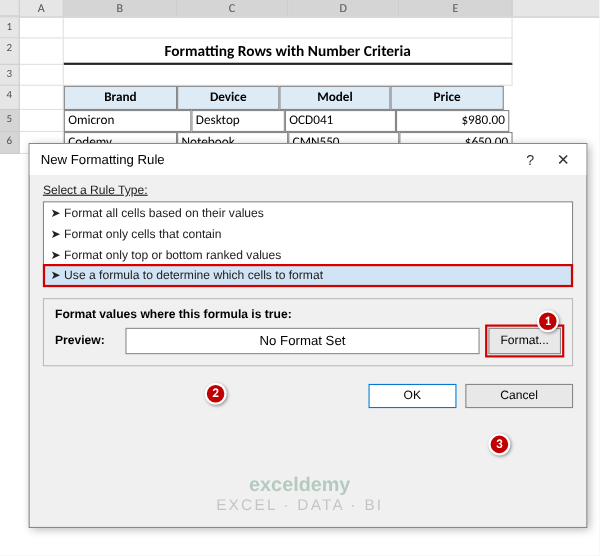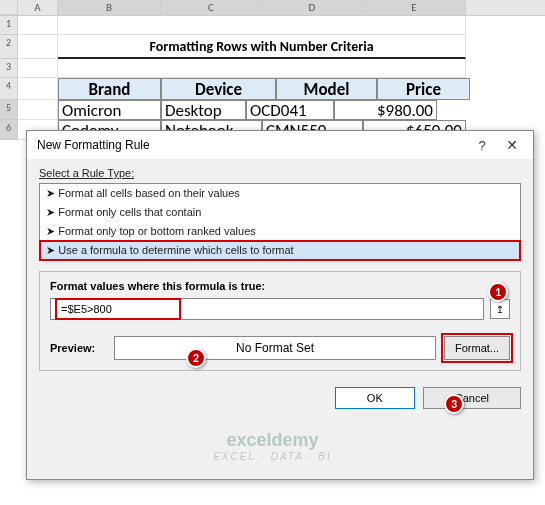--- a/index.html
+++ b/index.html
@@ -5,21 +5,21 @@
 * { box-sizing: border-box; margin: 0; padding: 0; }
 body { font-family: Calibri, Arial, sans-serif; font-size: 12px; background: #fff; width: 545px; height: 505px; position: relative; overflow: hidden; }
 
 .sheet { position: absolute; top: 0; left: 0; right: 0; }
 .col-headers { display: flex; background: #e6e6e6; border-bottom: 1px solid #ccc; }
 .col-h { text-align: center; font-size: 11px; color: #555; border-right: 1px solid #ccc; padding: 1px 0; }
 .row-h { width: 18px; background: #e6e6e6; text-align: center; font-size: 10px; color: #555; border-right: 1px solid #ccc; border-bottom: 1px solid #ccc; padding: 1px 0; }
 .col-h.sel, .row-h.sel { background: #d5d5d5; }
 .grid-rows { }
 .grid-row { display: flex; height: 19px; }
-.cell { border-right: 1px solid #e0e0e0; border-bottom: 1px solid #e0e0e0; padding: 0 3px; display: flex; align-items: center; font-size: 17px; overflow: hidden; white-space: nowrap; }
+.cell { border-right: 1px solid #e0e0e0; border-bottom: 1px solid #e0e0e0; padding: 0 3px; display: flex; align-items: center; font-size: 12px; overflow: hidden; white-space: nowrap; }
 
 .title-cell { font-weight: bold; font-size: 14px; justify-content: center; border-bottom: 2px solid #222; }
 
 .tbl-h { background: #ddebf7; font-weight: bold; justify-content: center; border: 1px solid #888; }
 .tbl-c { border: 1px solid #888; background: #fff; }
 .tbl-c.right { justify-content: flex-end; }
 
 .dialog { position: absolute; left: 26px; top: 130px; width: 508px; height: 350px; background: #f0f0f0; border: 1px solid #888; box-shadow: 2px 2px 8px rgba(0,0,0,0.3); font-family: "Segoe UI", Arial, sans-serif; }
 .dlg-title { display: flex; align-items: center; height: 28px; padding: 0 6px 0 10px; background: #fff; font-size: 12px; }
 .dlg-title-txt { flex: 1; }
@@ -45,21 +45,21 @@
 .format-btn { height: 24px; padding: 0 10px; border: 1px solid #888; background: #e8e8e8; font-size: 11px; outline: 2px solid #d40000; outline-offset: 1px; }
 
 .dlg-buttons { display: flex; justify-content: flex-end; gap: 8px; padding: 8px 12px; }
 .btn { height: 22px; padding: 0 31px; border: 1px solid #888; background: #e8e8e8; font-size: 11px; }
 .btn.primary { border: 1px solid #0078d4; background: #fff; }
 
 .callout { position: absolute; width: 20px; height: 20px; border-radius: 50%; background: #c00000; color: #fff; font-weight: bold; font-size: 12px; display: flex; align-items: center; justify-content: center; border: 2px solid #fff; box-shadow: 1px 1px 3px rgba(0,0,0,0.4); }
 
 .watermark { position: absolute; left: 50%; top: 430px; transform: translateX(-50%); text-align: center; opacity: 0.28; font-family: Arial, sans-serif; pointer-events: none; }
 .watermark .wm1 { font-size: 18px; color: #1b6b44; font-weight: bold; }
-.watermark .wm2 { font-size: 10px; color: #555; letter-spacing: 2px; font-style: italic; }
+.watermark .wm2 { font-size: 14px; color: #555; letter-spacing: 2px; }
 </style>
 </head>
 <body>
 
 <div class="sheet">
   <div class="col-headers">
     <div class="row-h" style="width:18px"></div>
     <div class="col-h" style="width:40px">A</div>
     <div class="col-h sel" style="width:103px">B</div>
     <div class="col-h sel" style="width:101px">C</div>
@@ -79,30 +79,30 @@
       </div>
     <div class="grid-row">
         <div class="row-h">3</div>
         <div class="cell" style="width:40px"></div>
         <div class="cell" style="width:408px"></div>
       </div>
     <div class="grid-row" style="height:22px">
         <div class="row-h">4</div>
         <div class="cell" style="width:40px"></div>
       <div class="cell tbl-h" style="width:103px">Brand</div>
-      <div class="cell tbl-h" style="width:115px">Device</div>
+      <div class="cell tbl-h" style="width:93px">Device</div>
       <div class="cell tbl-h" style="width:101px">Model</div>
-      <div class="cell tbl-h" style="width:93px">Price</div>
+      <div class="cell tbl-h" style="width:103px">Price</div>
     </div>
     <div class="grid-row" style="height:20px">
         <div class="row-h sel">5</div>
         <div class="cell" style="width:40px"></div>
-      <div class="cell tbl-c" style="width:103px">Omicron</div>
+      <div class="cell tbl-c" style="width:116px">Omicron</div>
       <div class="cell tbl-c" style="width:85px">Desktop</div>
-      <div class="cell tbl-c" style="width:88px">OCD041</div>
+      <div class="cell tbl-c" style="width:101px">OCD041</div>
       <div class="cell tbl-c right" style="width:103px">$980.00</div>
     </div>
     <div class="grid-row" style="height:20px">
         <div class="row-h sel">6</div>
         <div class="cell" style="width:40px"></div>
       <div class="cell tbl-c" style="width:103px">Codemy</div>
       <div class="cell tbl-c" style="width:101px">Notebook</div>
       <div class="cell tbl-c" style="width:101px">CMN550</div>
       <div class="cell tbl-c right" style="width:103px">$650.00</div>
     </div>
@@ -118,26 +118,20 @@
   <div class="dlg-body">
     <div class="section-label">Select a Rule Type:</div>
     <div class="rule-list">
       <div class="rule-item">➤ Format all cells based on their values</div>
       <div class="rule-item">➤ Format only cells that contain</div>
       <div class="rule-item">➤ Format only top or bottom ranked values</div>
       <div class="rule-item selected">➤ Use a formula to determine which cells to format</div>
     </div>
     <div class="edit-box">
       <div class="edit-label">Format values where this formula is true:</div>
-      <div class="formula-row">
-        <div class="formula-input">
-          <div class="formula-highlight">=$E5&gt;800</div>
-        </div>
-        <div class="ref-btn">↥</div>
-      </div>
       <div class="preview-row">
         <div class="preview-label">Preview:</div>
         <div class="preview-box">No Format Set</div>
         <button class="format-btn">Format...</button>
       </div>
     </div>
   </div>
   <div class="dlg-buttons">
     <button class="btn primary">OK</button>
     <button class="btn">Cancel</button>

